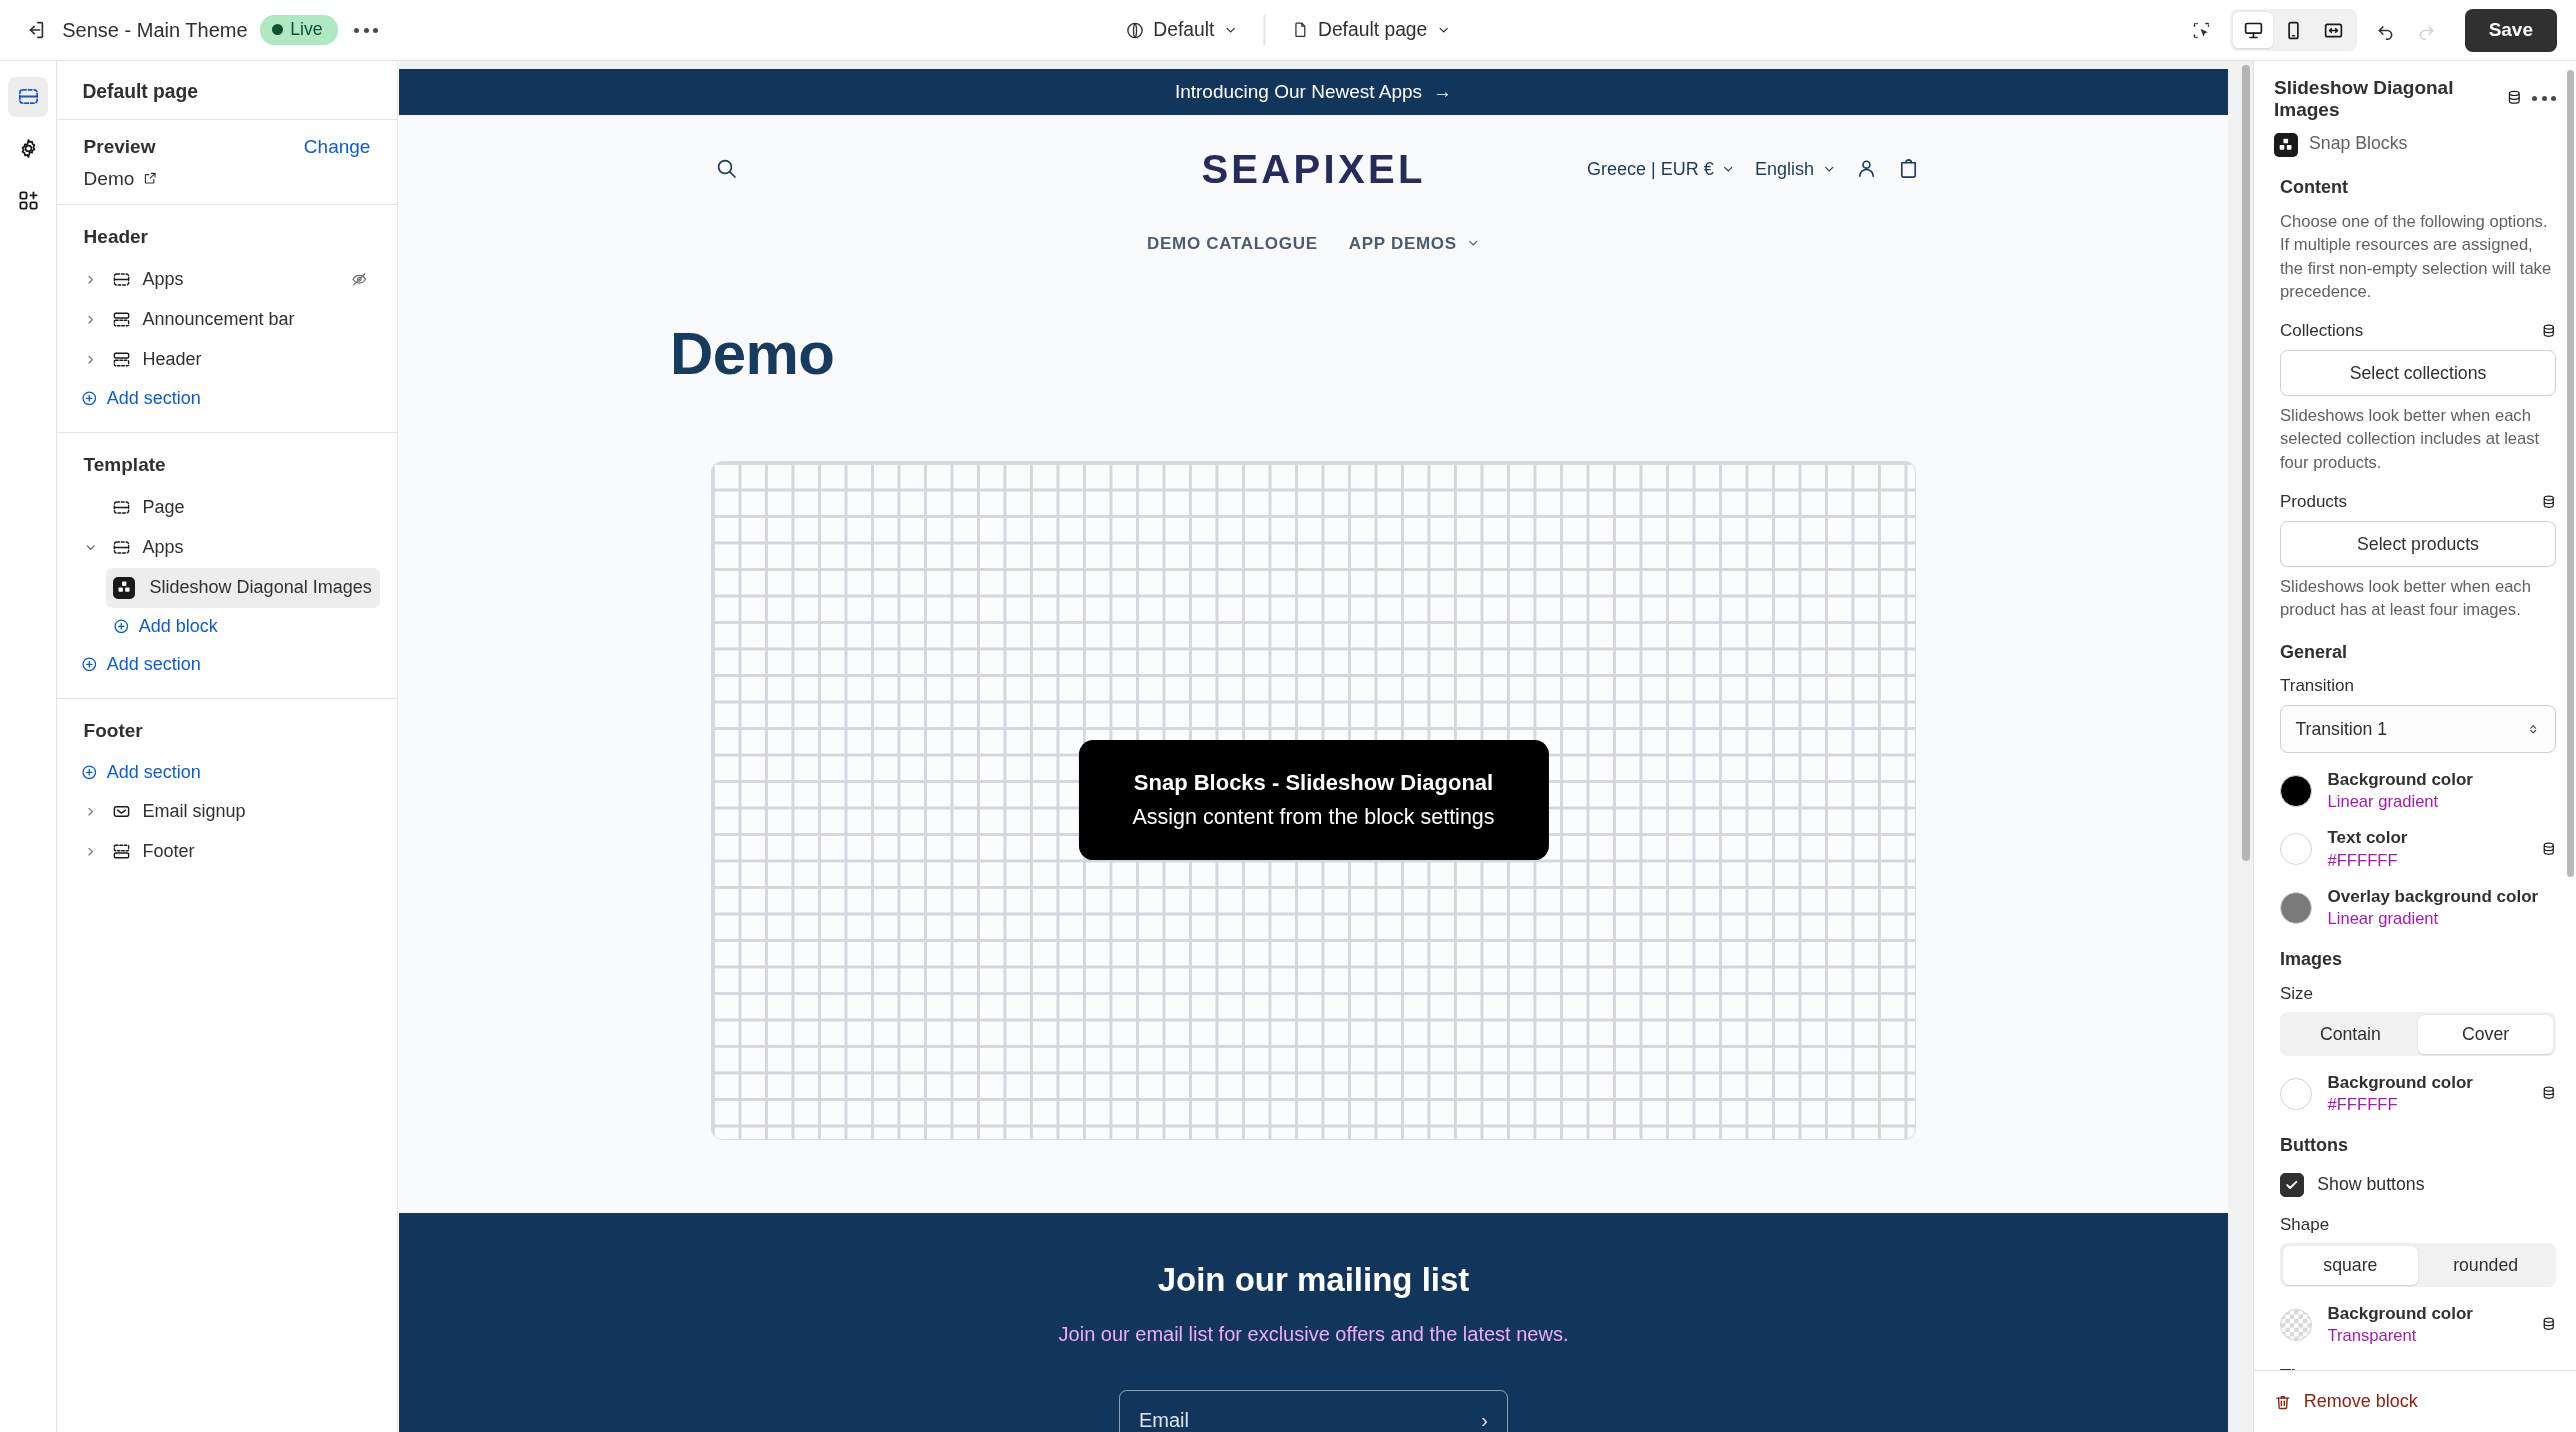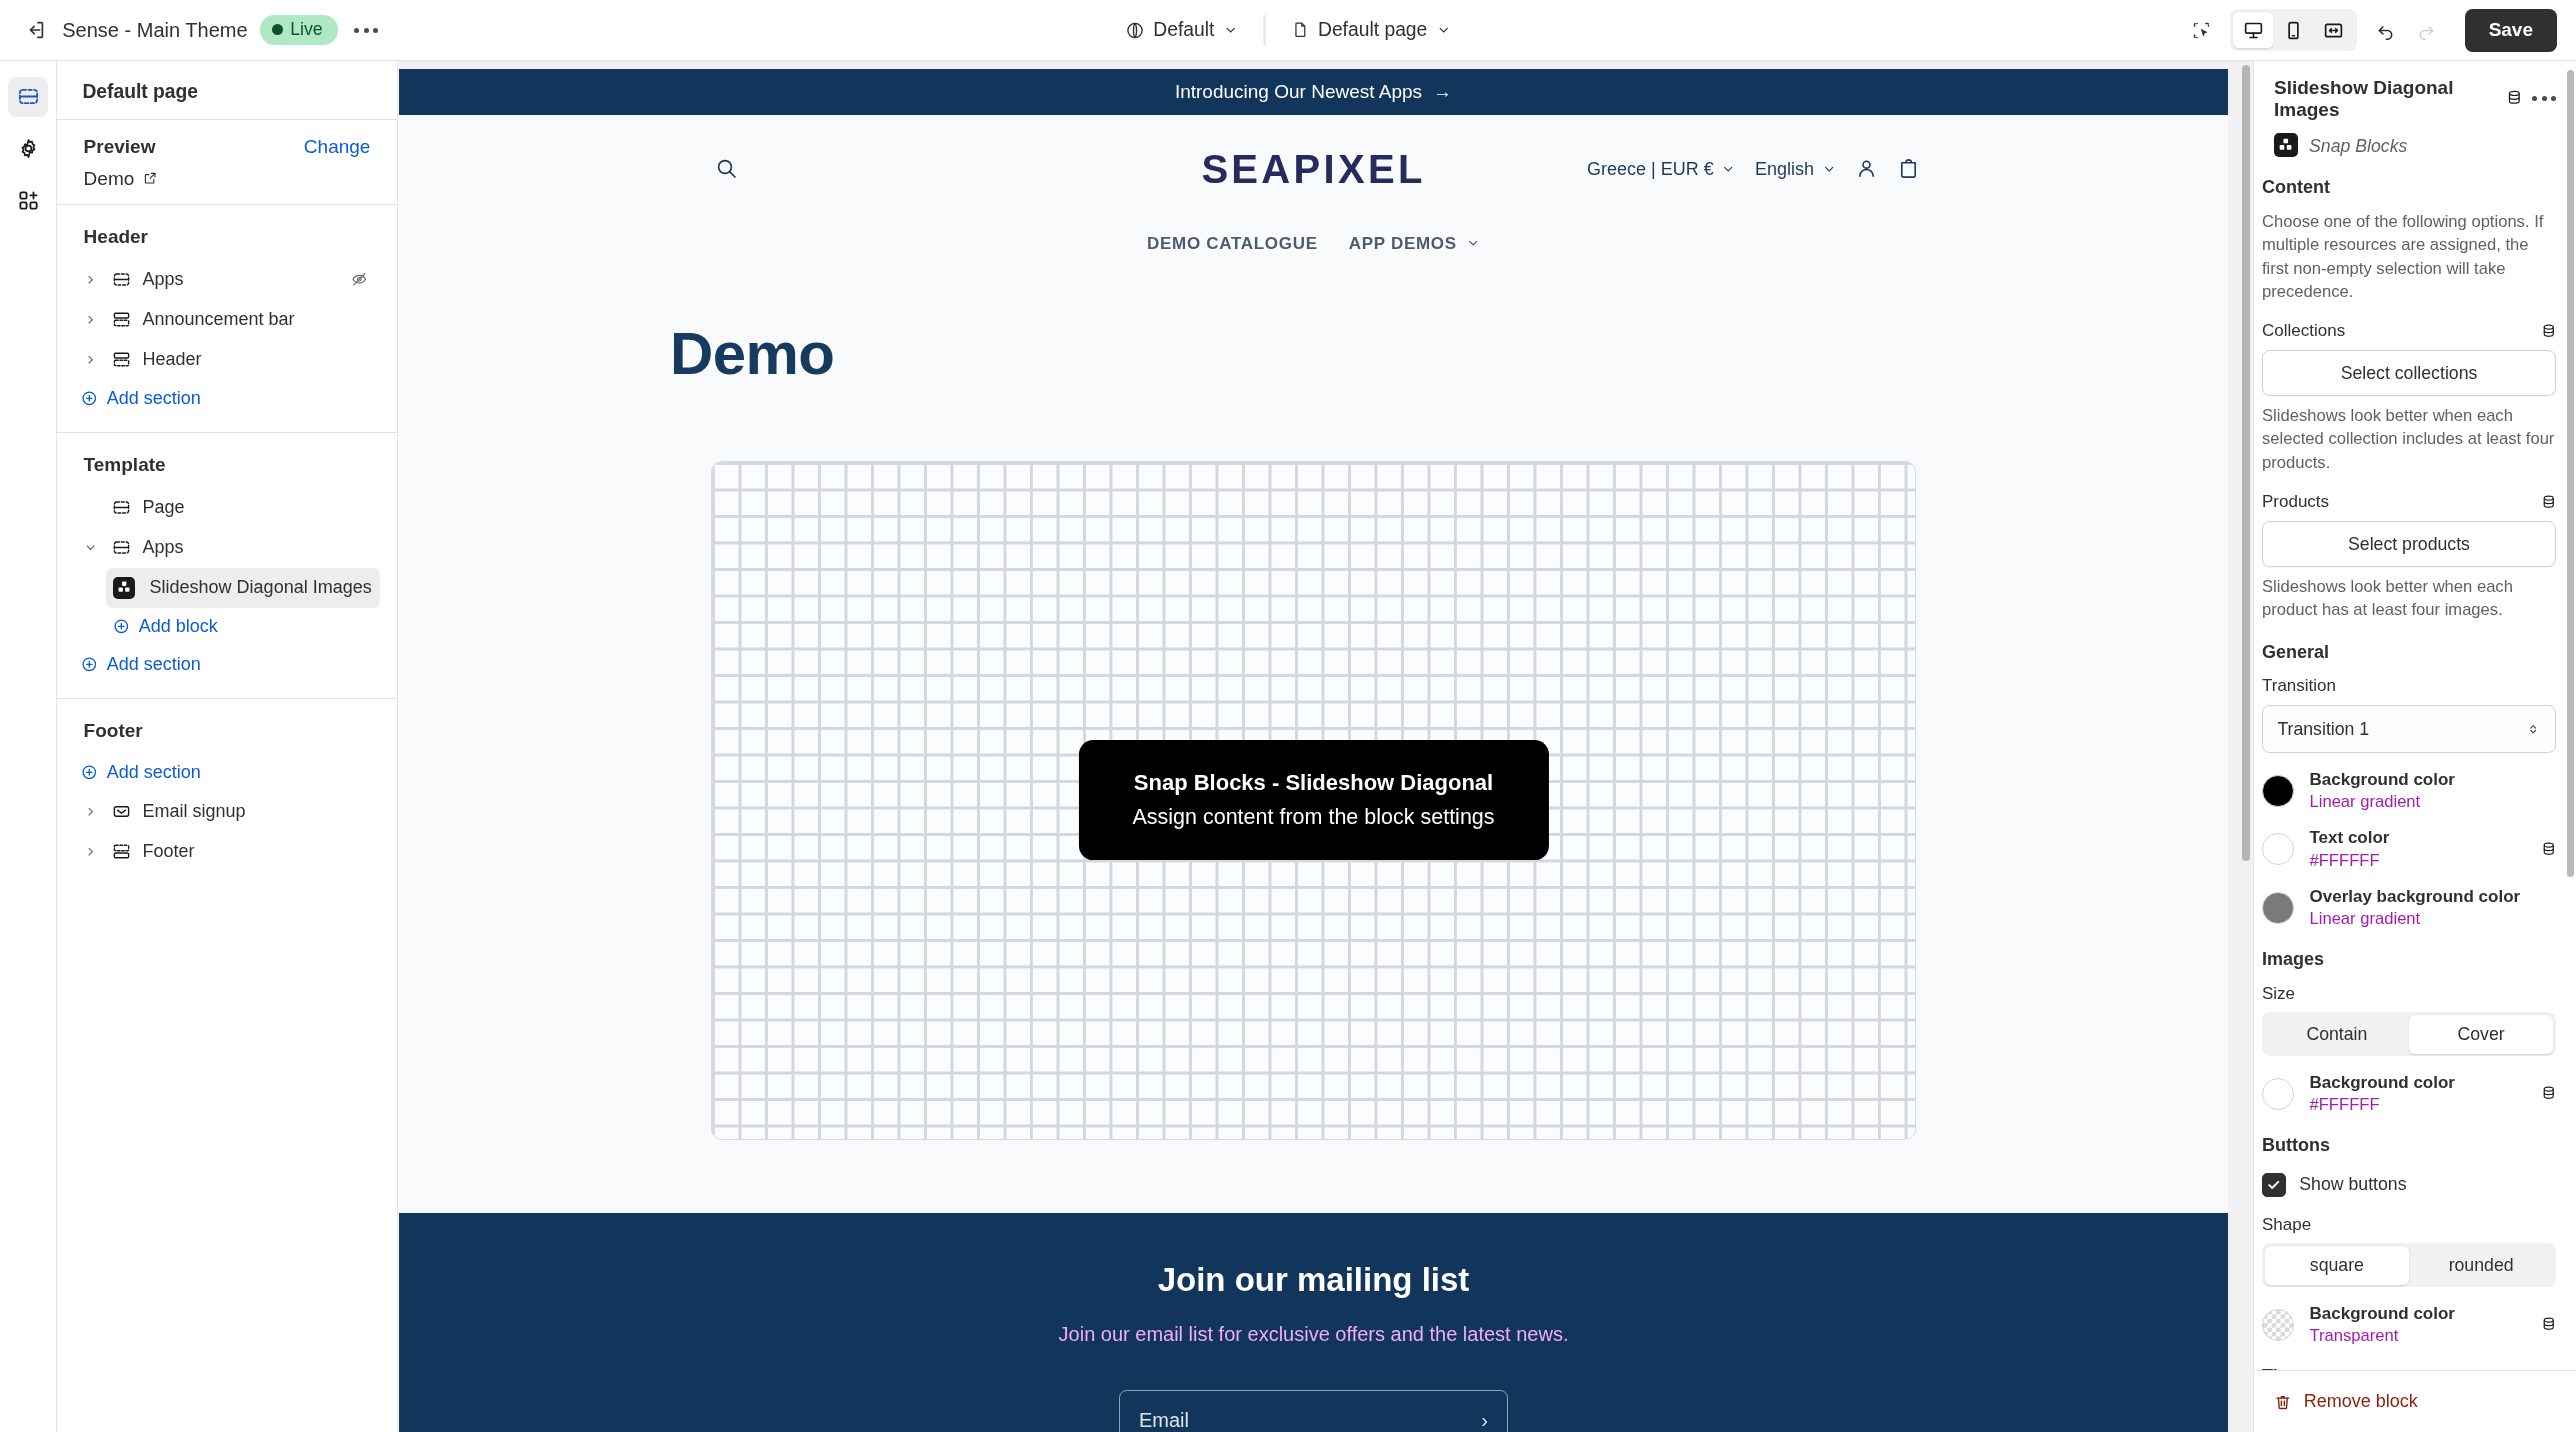--- a/index.html
+++ b/index.html
@@ -193,23 +193,23 @@
   }
 
   
   .panel {
     position: absolute; top: 61px; right: 0; width: 323px; height: 1371px;
     background: #fff; border-left: 0.6px solid #e3e3e3; overflow: hidden;
   }
   .pn-head { padding: 15.5px 20px 0 20px; }
   .pn-titlerow { display: flex; align-items: center; gap: 10px; }
   .pn-title { font-size: 19px; font-weight: 600; color: #303030; flex: 1; }
-  .pn-app { display: flex; align-items: flex-end; gap: 11px; margin-top: 12px; font-style: italic; }
+  .pn-app { display: flex; align-items: flex-start; gap: 11px; margin-top: 12px; }
   .pn-app-name { font-size: 17.7px; color: #616161; }
-  .pn-body { padding: 0 20px 0 8px; }
+  .pn-body { padding: 0 20px 0 26px; }
   .pn-h { font-size: 18px; font-weight: 600; color: #303030; margin-top: 20px; }
   .pn-desc { font-size: 16.6px; color: #616161; line-height: 1.42; margin-top: 12px; }
   .pn-sub { font-size: 16.6px; color: #616161; line-height: 1.42; margin-top: 7.7px; }
   .pn-fieldrow {
     display: flex; align-items: center; justify-content: space-between; margin-top: 17.7px;
   }
   .pn-flabel { font-size: 17px; color: #303030; }
   .pn-btn {
     width: 100%; margin-top: 8.8px; height: 46px;
     background: #fff; border: 0.6px solid #d0d0d0; border-radius: 7.7px;

